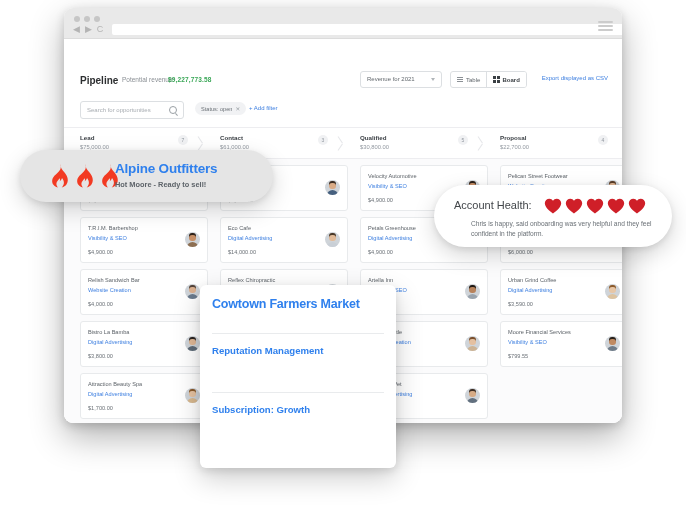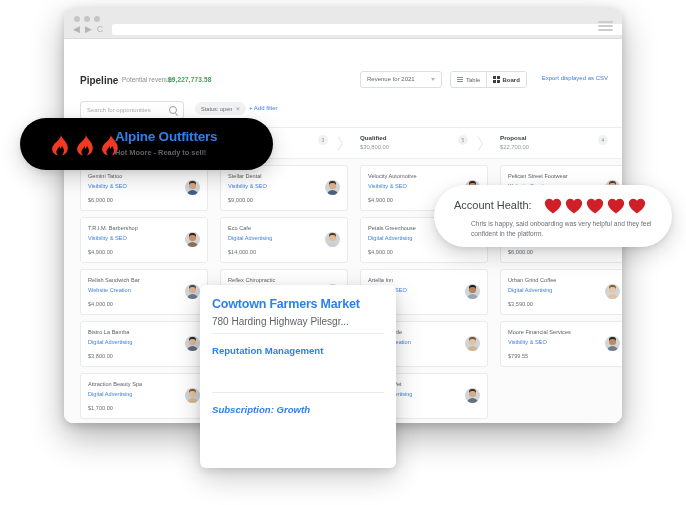--- a/index.html
+++ b/index.html
@@ -104,22 +104,22 @@
   .card .cv{position:absolute;left:7px;top:31px;font-size:5.6px;color:#6b7177;}
   .av{
     position:absolute;right:7px;top:14px;width:15px;height:15px;border-radius:50%;
     background:#cfd4d9;overflow:hidden;
   }
   .av .hd{position:absolute;left:4.3px;top:2.6px;width:6.4px;height:6.4px;border-radius:50%;}
   .av .bd{position:absolute;left:1.6px;top:9.5px;width:11.8px;height:9px;border-radius:6px 6px 0 0;}
 
   
   .ov-hot{
-    position:absolute;left:20px;top:118px;width:253px;height:52px;
-    background:#000000;border-radius:26px;
+    position:absolute;left:20px;top:150px;width:253px;height:52px;
+    background:#e5e5e5;border-radius:26px;
     box-shadow:0 8px 22px rgba(0,0,0,.17), 0 2px 6px rgba(0,0,0,.09);
     z-index:20;
   }
   .flames{position:absolute;left:29px;top:14px;display:flex;gap:3px;}
   .ov-hot .nm{position:absolute;left:95px;top:11px;font-size:13.5px;font-weight:bold;color:#2f80ed;letter-spacing:-.2px;}
   .ov-hot .sb{position:absolute;left:95px;top:30px;font-size:7.4px;font-weight:bold;color:#5d6369;}
 
   .ov-health{
     position:absolute;left:434px;top:185px;width:238px;height:62px;
     background:#fff;border-radius:31px;
@@ -133,21 +133,21 @@
   .ov-deal{
     position:absolute;left:200px;top:285px;width:196px;height:183px;
     background:#fff;border-radius:6px;
     box-shadow:0 10px 28px rgba(0,0,0,.20), 0 3px 8px rgba(0,0,0,.10);
     z-index:25;
   }
   .ov-deal .t1{position:absolute;left:12px;top:12px;font-size:12.5px;font-weight:bold;color:#2f80ed;letter-spacing:-.2px;}
   .ov-deal .t2{position:absolute;left:12px;top:31px;font-size:10px;color:#5d6369;}
   .hr{position:absolute;left:12px;width:172px;height:1px;background:#e9ebed;}
   .ov-deal .s1{position:absolute;left:12px;top:60px;font-size:9.6px;font-weight:bold;color:#2f80ed;}
-  .ov-deal .s2{position:absolute;left:12px;top:119px;font-size:9.6px;font-weight:bold;color:#2f80ed;font-style:italic;}
+  .ov-deal .s2{position:absolute;left:12px;top:119px;font-size:9.6px;font-weight:bold;color:#2f80ed;}
   .badge{position:absolute;height:19px;border-radius:10px;display:flex;align-items:center;padding:0 11px;font-size:8.6px;font-weight:bold;}
   .b-won{left:12px;top:79px;background:#d9f0e0;color:#2b7a43;}
   .b-lost{left:12px;top:138px;background:#fbe0e2;color:#e03c41;}
 </style>
 </head>
 <body>
 
 <div id="stage">
 
   <div class="browser">
@@ -469,20 +469,19 @@
           </svg></span>
         <span><svg width="18" height="16" viewBox="0 0 18 16">
             <path fill="#cf1f28" d="M9 15.5S.8 10.3.8 5.3C.8 2.6 2.9.7 5.4.7 6.9.7 8.2 1.5 9 2.7 9.8 1.5 11.1.7 12.6.7c2.5 0 4.6 1.9 4.6 4.6 0 5-8.2 10.2-8.2 10.2z"></path>
           </svg></span>
       </div>
     <div class="tx">Chris is happy, said onboarding was very helpful and they feel confident in the platform.</div>
   </div>
 
   <div class="ov-deal">
     <div class="t1">Cowtown Farmers Market</div>
-    <div class="t2">780 Harding Highway Pilesgr...</div>
     <div class="hr" style="top:48px"></div>
     <div class="s1">Reputation Management</div>
     <div class="hr" style="top:107px"></div>
     <div class="s2">Subscription: Growth</div>
   </div>
 
 </div>
 
 </body></html>

